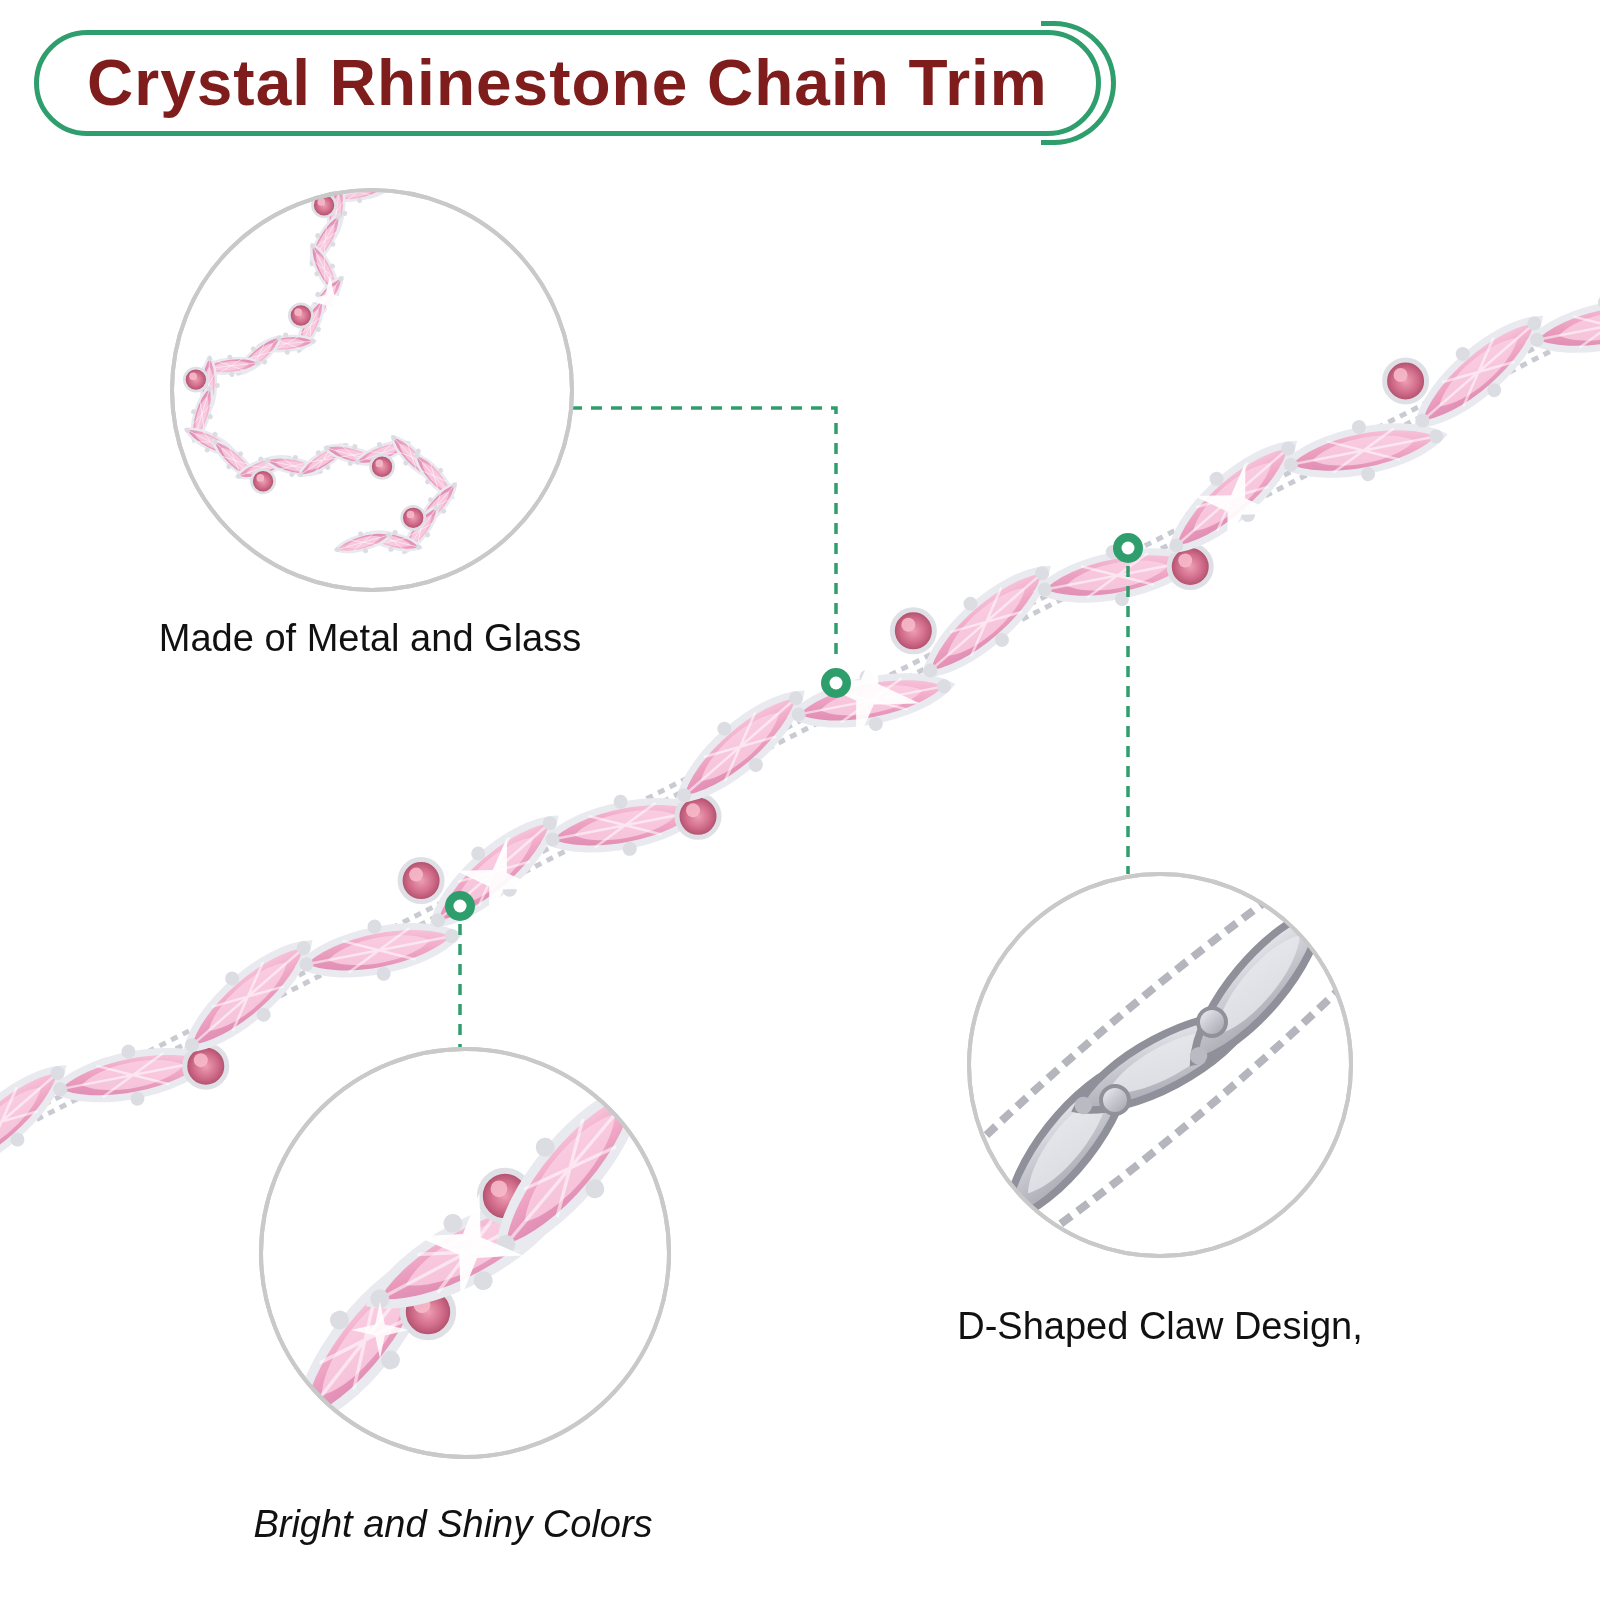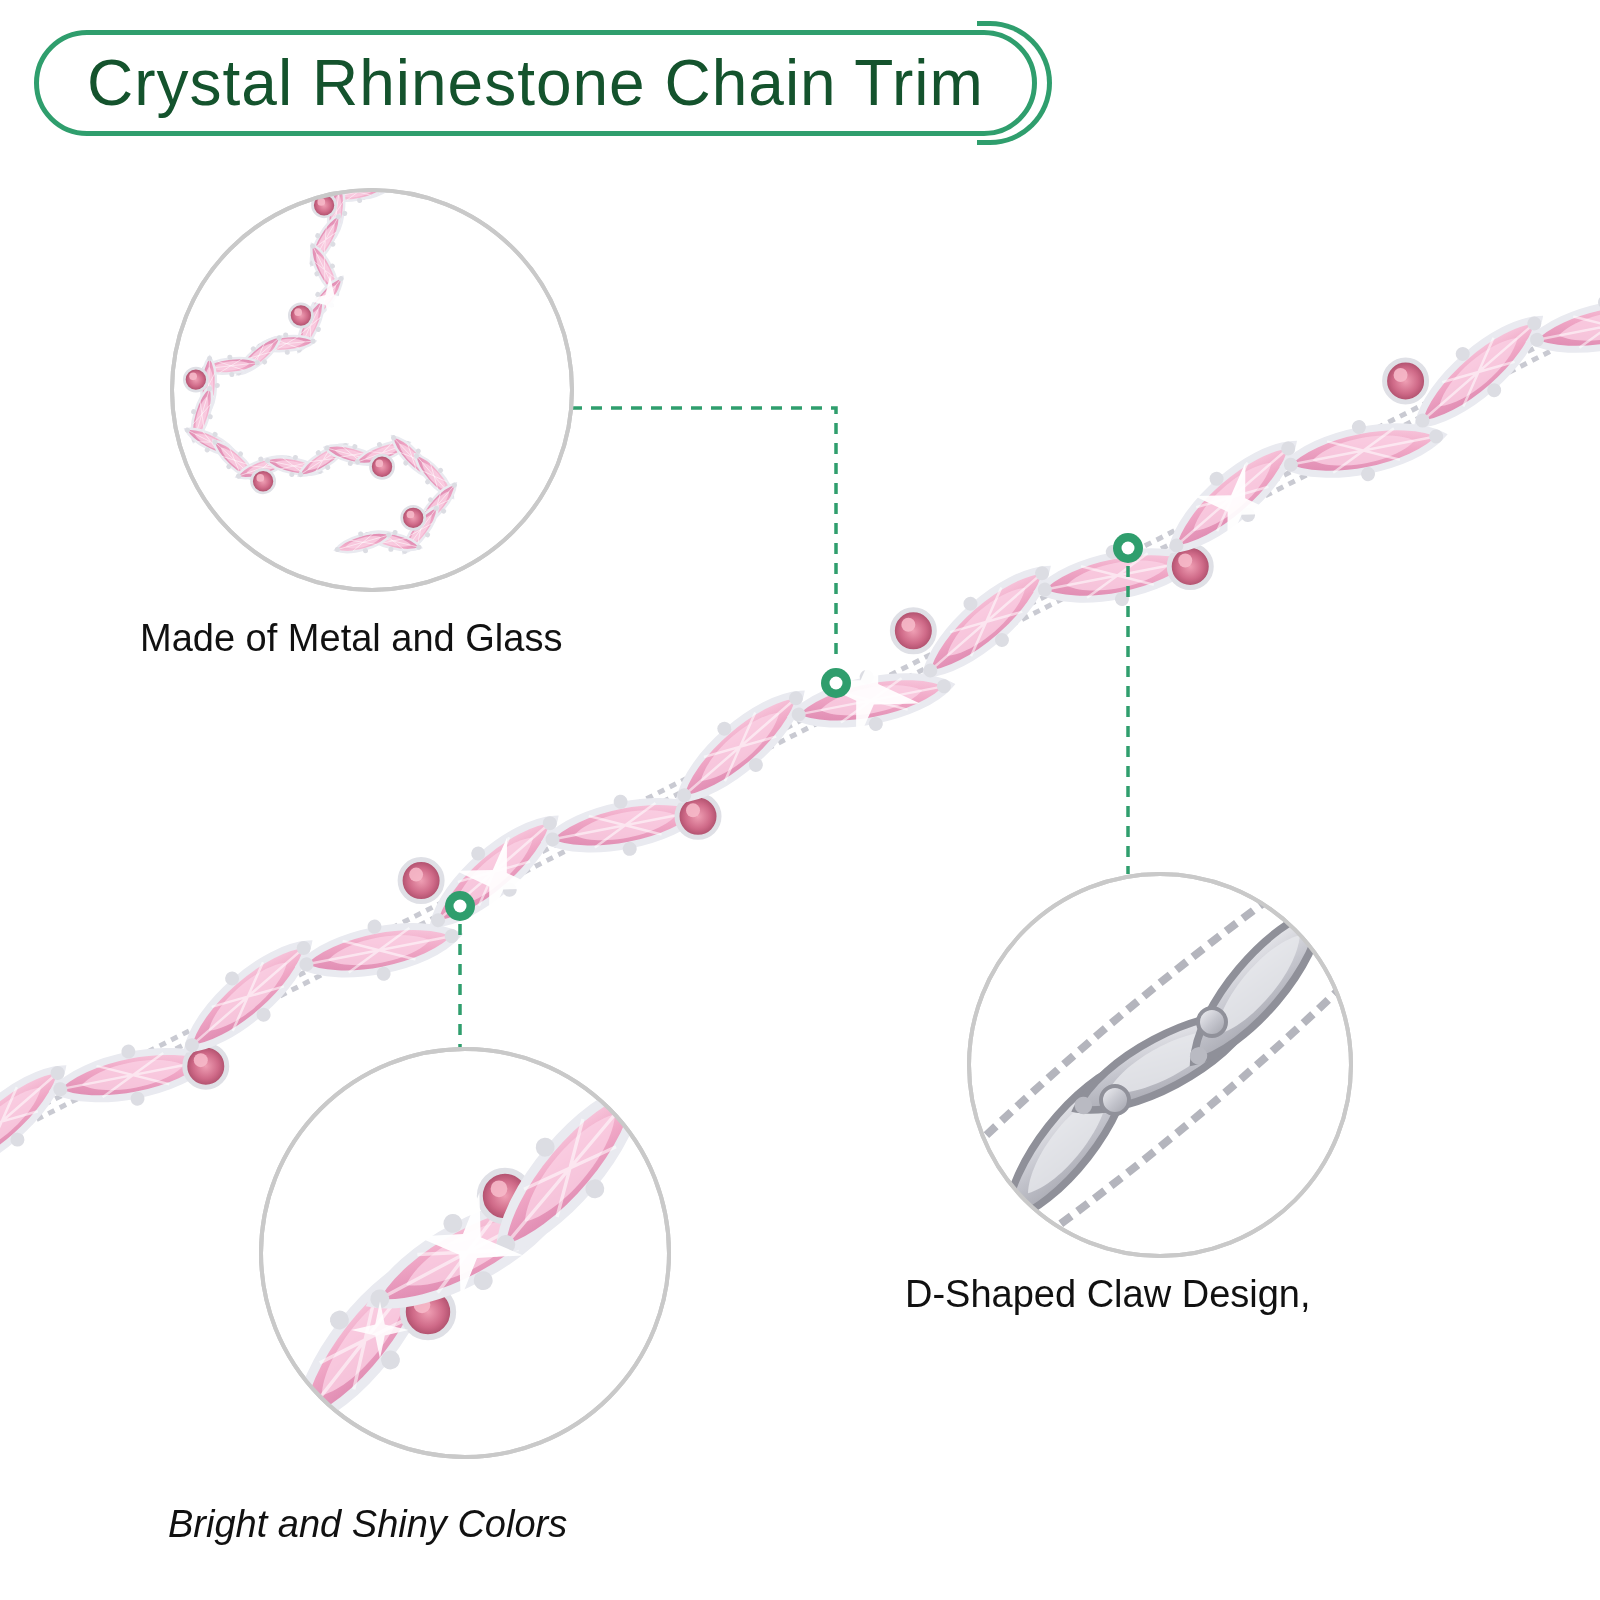--- a/index.html
+++ b/index.html
@@ -4,34 +4,34 @@
 <style>
   html,body{margin:0;padding:0;background:#ffffff;}
   .canvas{
     position:relative;width:1600px;height:1600px;background:#ffffff;overflow:hidden;
     font-family:"Liberation Sans","DejaVu Sans",sans-serif;
   }
   .canvas svg{position:absolute;left:0;top:0;}
   .banner{
     position:absolute;left:34px;top:30px;height:96px;line-height:96px;
     padding:0 48px;border:5px solid #2f9e6d;border-radius:54px;
-    color:#14532d;font-size:64px;font-weight:normal;letter-spacing:1px;
+    color:#7f1d1d;font-size:64px;font-weight:bold;letter-spacing:1px;
     background:#ffffff;white-space:nowrap;z-index:5;
   }
   .banner::after{
     content:"";position:absolute;right:-20px;top:-14px;bottom:-14px;width:70px;
     border:5px solid #2f9e6d;border-left:none;border-radius:0 64px 64px 0;
   }
   .label{
-    position:absolute;color:#111111;font-size:38px;z-index:6;
+    position:absolute;color:#111111;font-size:38px;text-align:center;z-index:6;
     line-height:1.42;
   }
   .label-material{left:140px;top:612px;width:460px;}
   .label-colors{left:168px;top:1498px;width:570px;font-style:italic;}
-  .label-claw{left:905px;top:1268px;width:510px;}
+  .label-claw{left:905px;top:1300px;width:510px;}
 </style>
 </head>
 <body>
 
 <div class="canvas">
 
   <svg id="scene" width="1600" height="1600" viewBox="0 0 1600 1600">
     <defs>
       <linearGradient id="pg" x1="0%" y1="0%" x2="100%" y2="100%">
         <stop offset="0" stop-color="#fcd9e9"></stop>

